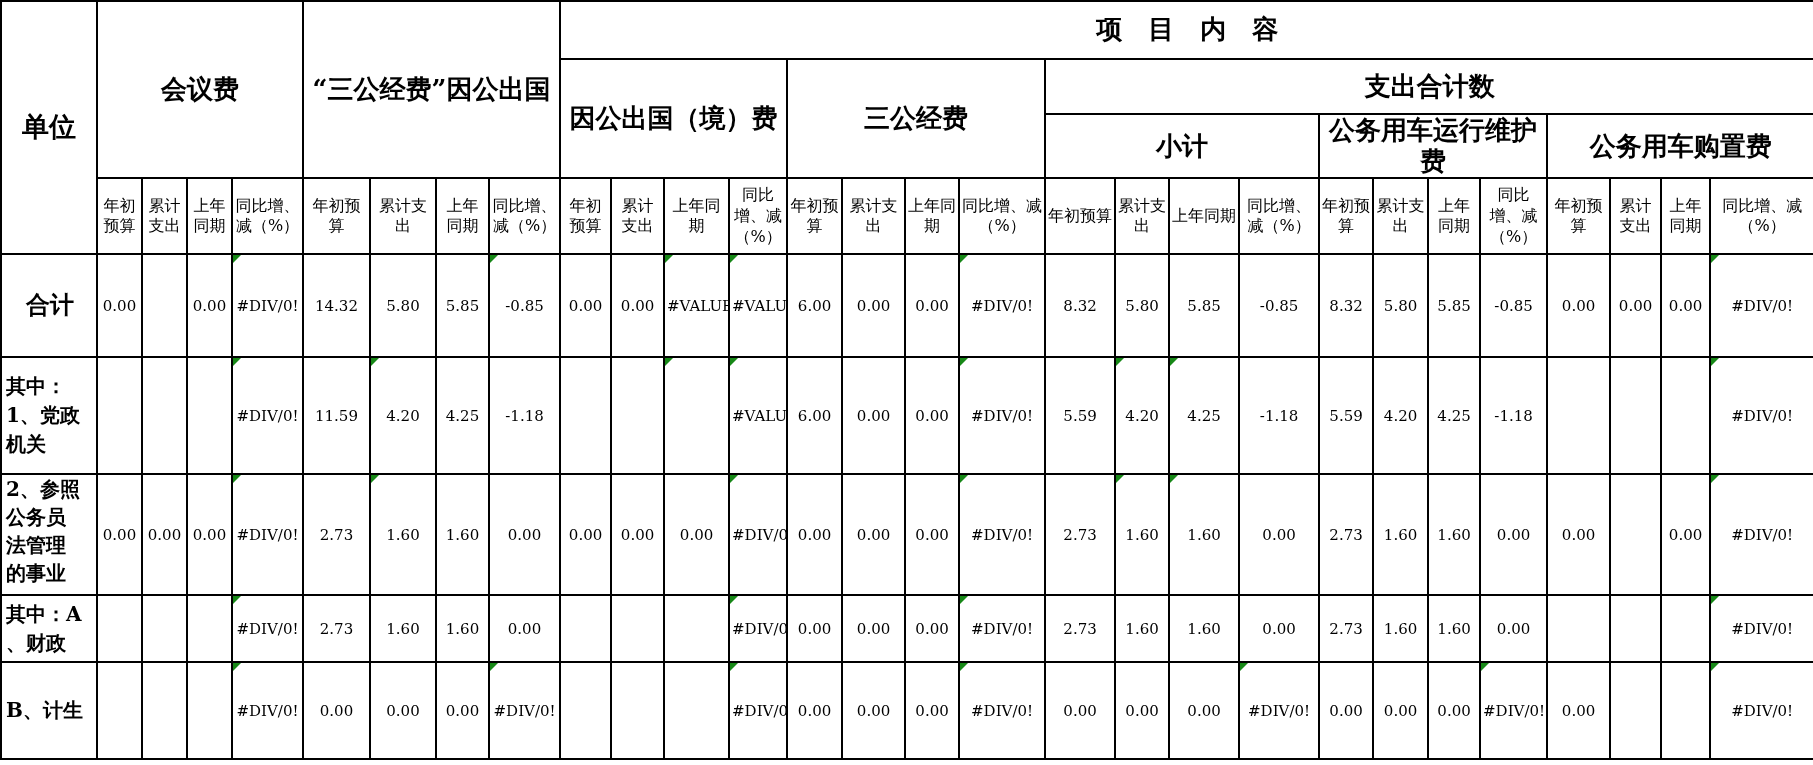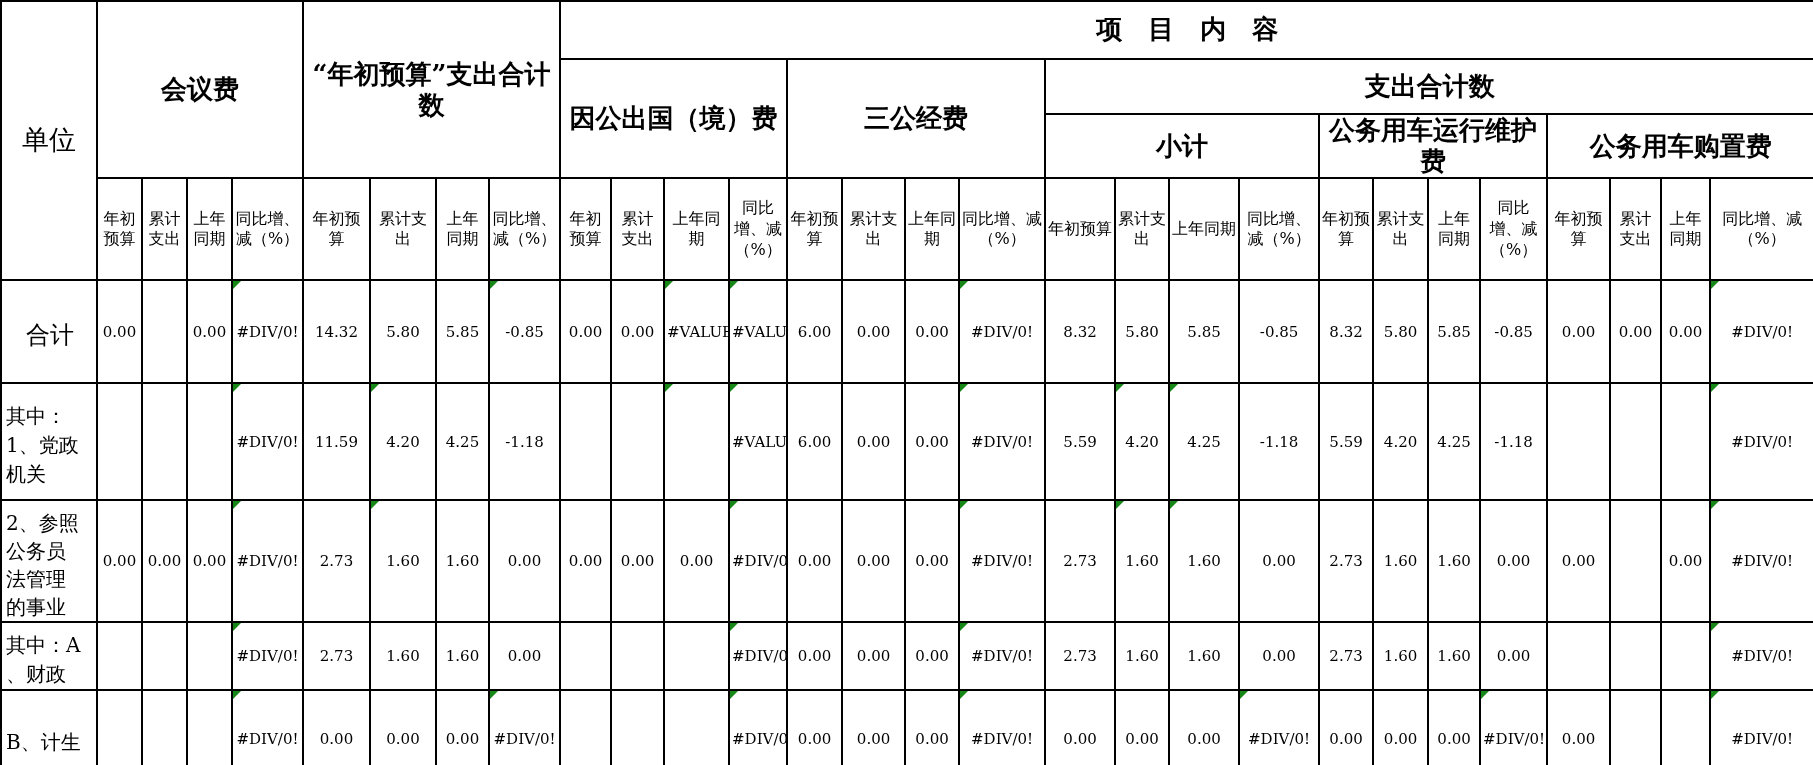--- a/index.html
+++ b/index.html
@@ -6,28 +6,28 @@
   .sheet{
     width:1813px;height:765px;overflow:hidden;background:#fff;
     font-family:"DejaVu Serif","Liberation Serif",serif;color:#000;
   }
   table{border-collapse:collapse;table-layout:fixed;width:1811px;}
   th,td{
     border:2px solid #000;padding:0;overflow:hidden;position:relative;
     font-weight:normal;background:#fff;
   }
   thead th{text-align:center;vertical-align:middle;line-height:1.2;}
-  th.corner{font-size:27px;font-weight:normal;}
+  th.corner{font-size:27px;font-weight:bold;}
   th.g{font-size:26px;font-weight:bold;padding:0 4px;}
   th.banner{font-size:26px;font-weight:bold;margin-left:14px;}
   th.sub{font-size:16px;line-height:1.3;padding:1px 2px;}
   td.cell{font-size:15px;text-align:center;vertical-align:middle;padding:0 2px;}
   th.rowlabel{
-    font-size:20px;font-weight:normal;text-align:left;vertical-align:middle;
-    white-space:pre-line;padding:8px 2px 0 4px;line-height:1.45;
+    font-size:20px;font-weight:bold;text-align:left;vertical-align:middle;
+    white-space:pre-line;padding:0 2px 0 4px;line-height:1.45;
   }
   th.rowlabel.center{text-align:center;font-size:24px;}
   th.rowlabel.top{vertical-align:top;line-height:1.4;}
   .tri{
     position:absolute;top:0;left:0;width:0;height:0;
     border-top:8px solid #178817;border-right:8px solid transparent;
   }
 </style>
 </head>
 <body>
@@ -62,34 +62,34 @@
         <col style="width:67px">
       <col style="width:63px">
         <col style="width:51px">
         <col style="width:49px">
         <col style="width:104px">
     </colgroup>
     <thead>
       <tr style="height:58px">
         <th class="corner" rowspan="4">单位</th>
         <th class="g" colspan="4" rowspan="3">会议费</th>
-        <th class="g" colspan="4" rowspan="3">“年初预算”支出合计数</th>
+        <th class="g" colspan="4" rowspan="3">“三公经费”因公出国</th>
         <th class="banner" colspan="20">项　目　内　容</th>
       </tr>
       <tr style="height:55px">
         <th class="g" colspan="4" rowspan="2">因公出国（境）费</th>
         <th class="g" colspan="4" rowspan="2">三公经费</th>
         <th class="g" colspan="12">支出合计数</th>
       </tr>
       <tr style="height:43px">
         <th class="g" colspan="4">小计</th>
         <th class="g" colspan="4">公务用车运行维护费</th>
         <th class="g" colspan="4">公务用车购置费</th>
       </tr>
-      <tr style="height:102px" id="subheader-row">
+      <tr style="height:76px" id="subheader-row">
           <th class="sub">年初预算</th>
           <th class="sub">累计支出</th>
           <th class="sub">上年同期</th>
           <th class="sub">同比增、减（%）</th>
           <th class="sub">年初预算</th>
           <th class="sub">累计支出</th>
           <th class="sub">上年同期</th>
           <th class="sub">同比增、减（%）</th>
           <th class="sub">年初预算</th>
           <th class="sub">累计支出</th>

